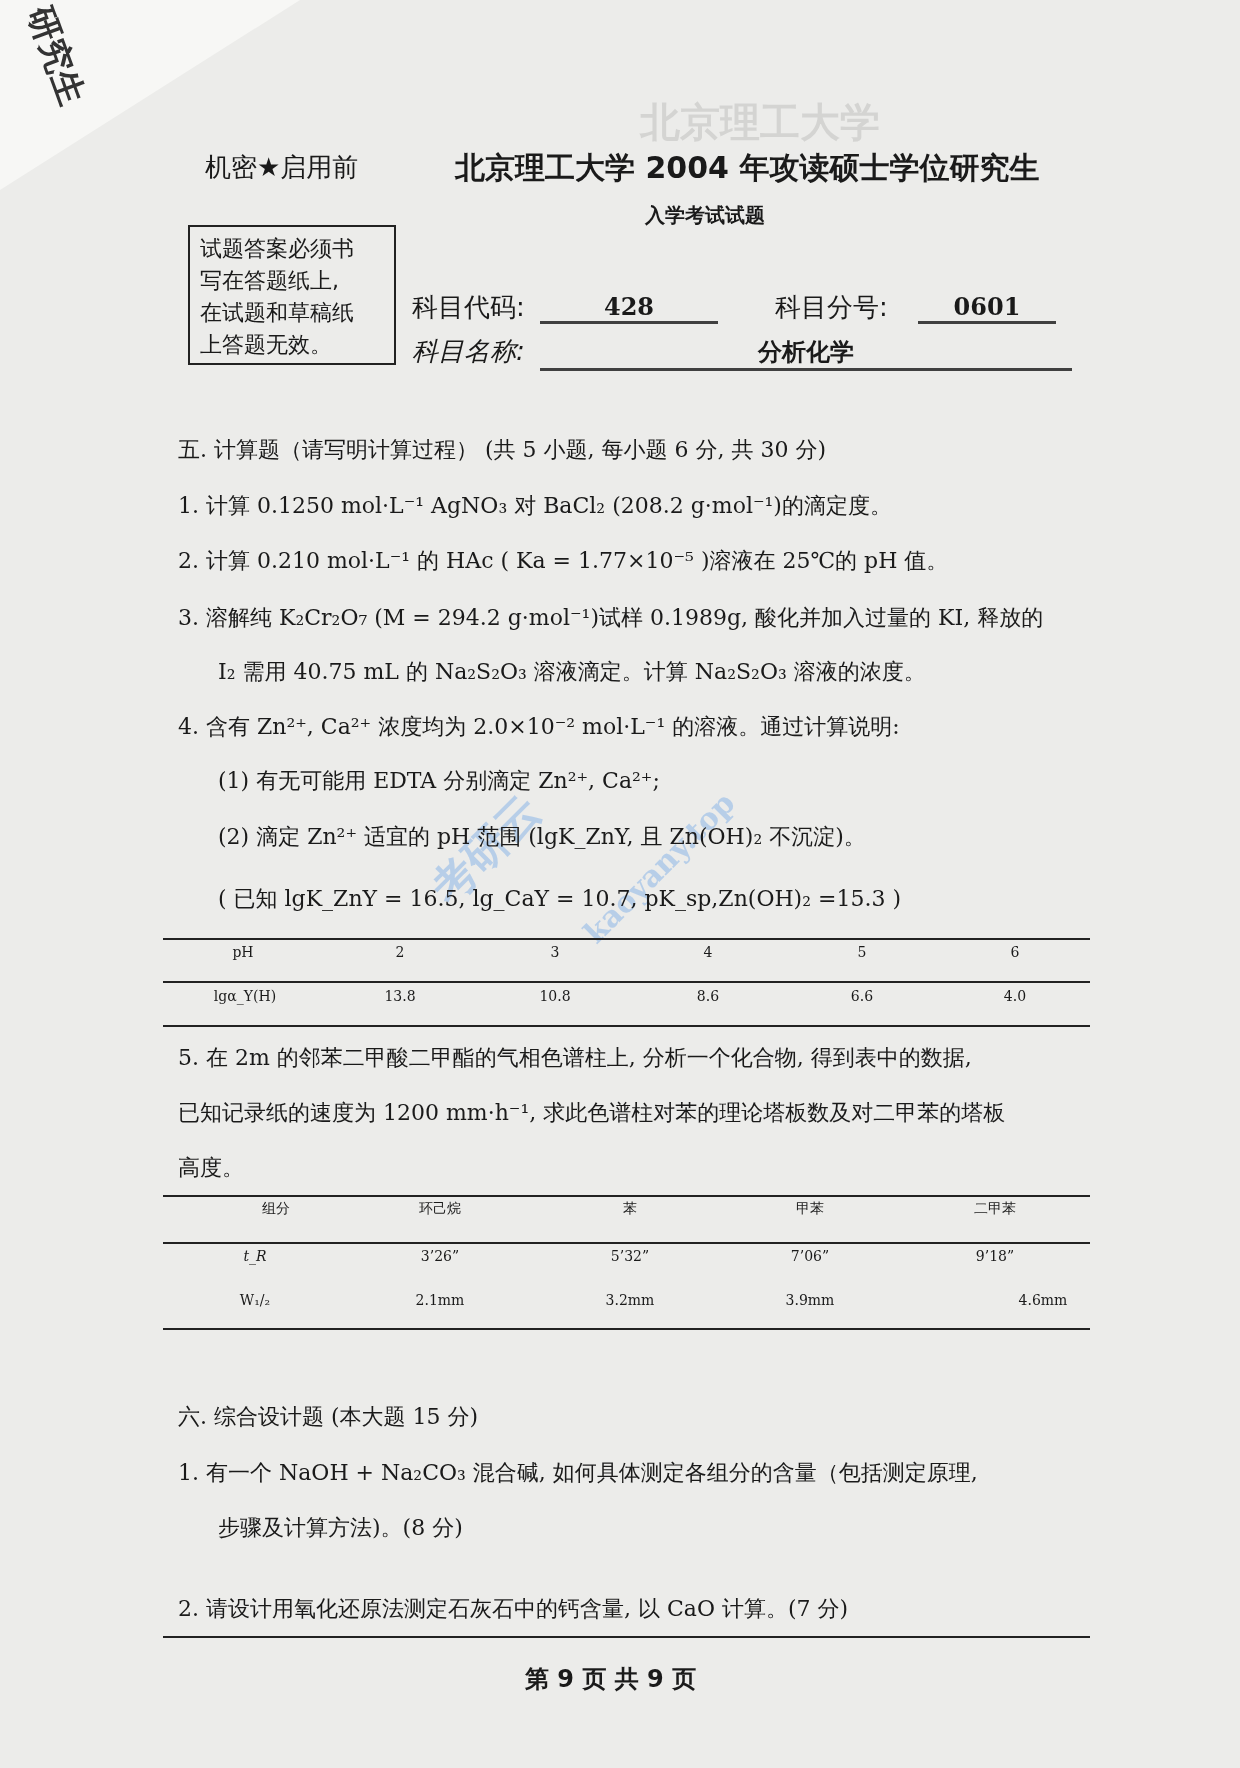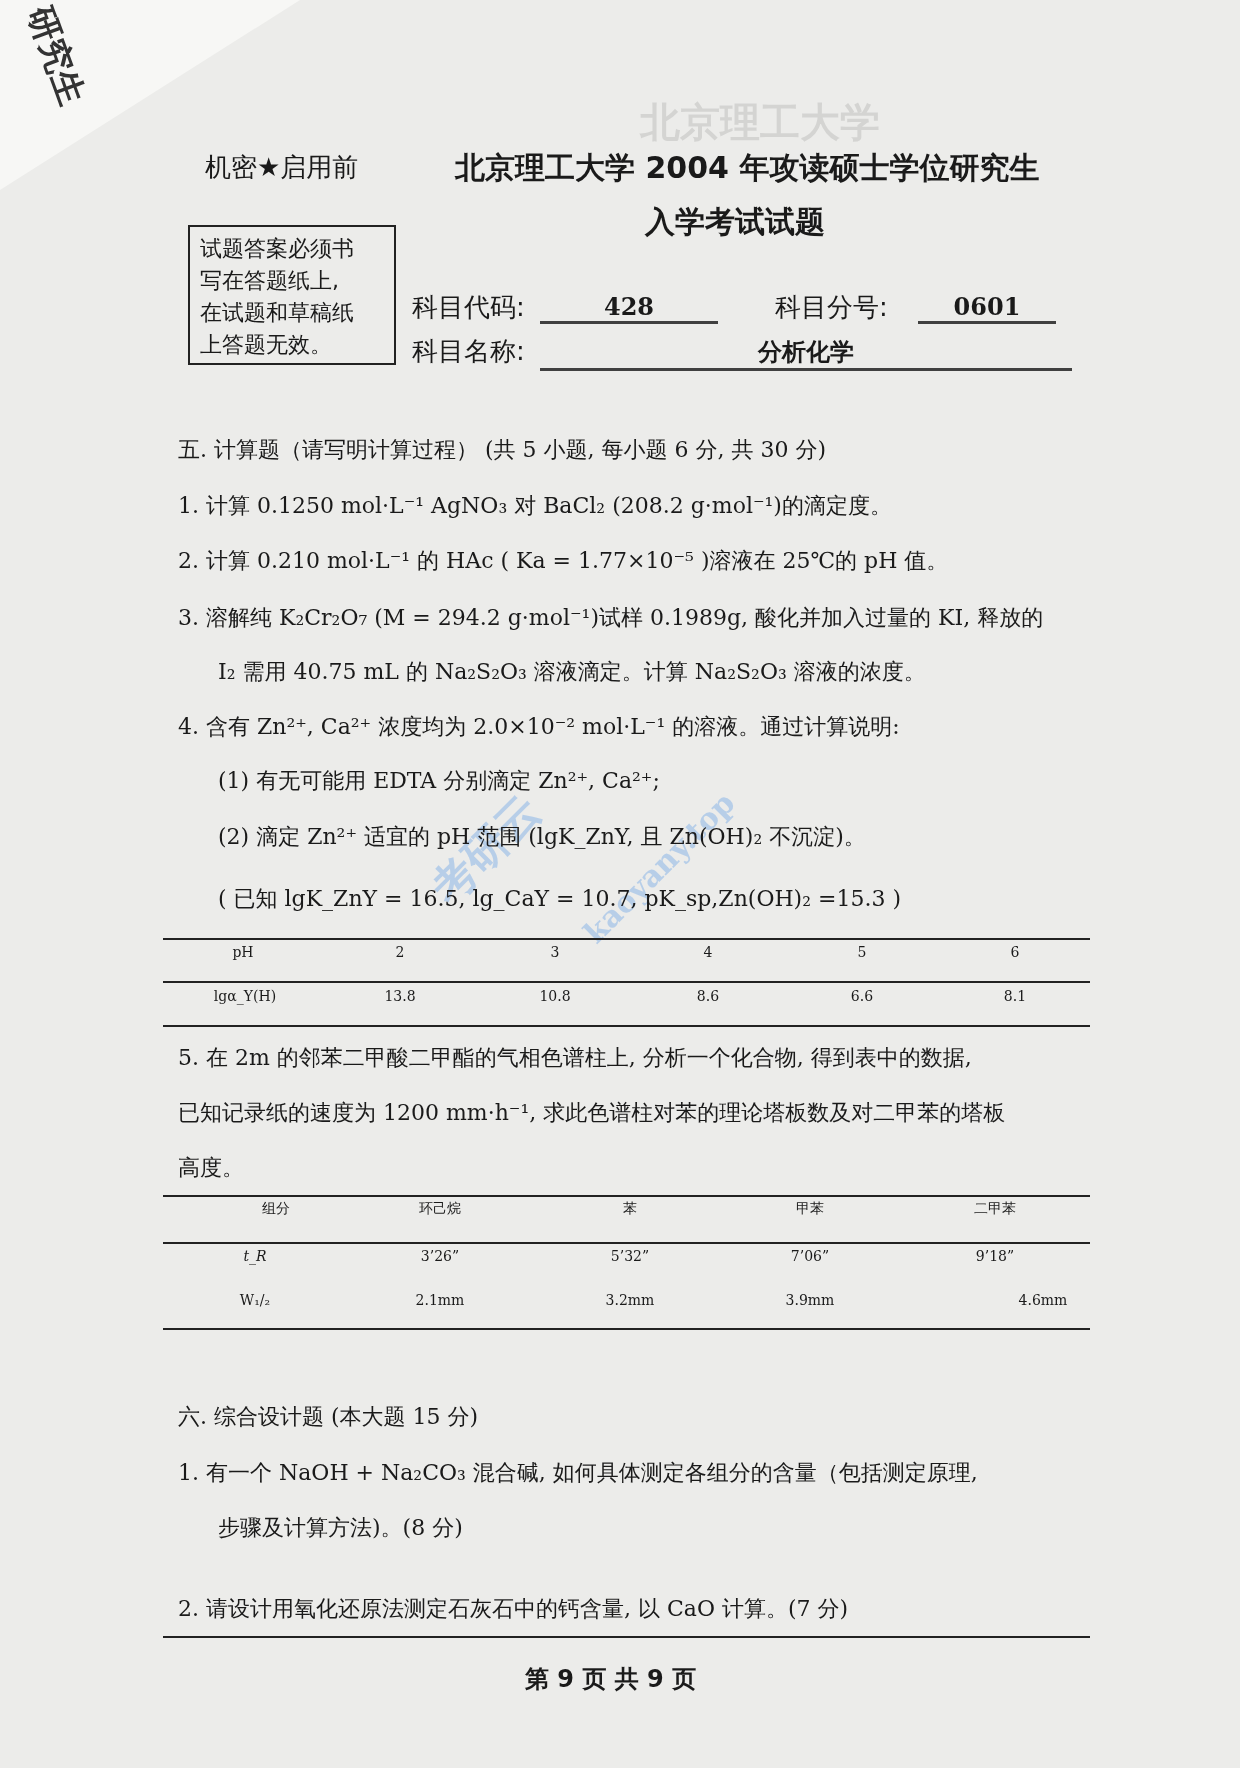--- a/index.html
+++ b/index.html
@@ -4,21 +4,21 @@
 <style>
   html,body{margin:0;padding:0;}
   body{width:1240px;height:1768px;background:#6b6b6b;position:relative;overflow:hidden;font-family:"DejaVu Serif","Liberation Serif",serif;color:#1a1a1a;}
   .paper{position:absolute;left:0;top:0;width:1240px;height:1768px;background:#ececea;}
   .fold{position:absolute;left:0;top:0;width:0;height:0;border-top:190px solid #f7f7f5;border-right:300px solid transparent;}
   .stamp{position:absolute;left:60px;top:0;font-size:34px;font-weight:bold;color:#333;transform:rotate(70deg);transform-origin:left top;}
   .ghost{position:absolute;color:rgba(0,0,0,0.10);font-size:40px;font-weight:bold;}
   .watermark{position:absolute;color:rgba(120,170,230,0.45);font-size:44px;font-weight:bold;transform:rotate(-45deg);}
   .hdr-left{position:absolute;left:205px;top:150px;font-size:26px;font-family:"DejaVu Sans",sans-serif;}
   .title1{position:absolute;left:455px;top:148px;font-size:30px;font-weight:bold;font-family:"DejaVu Sans",sans-serif;}
-  .title2{position:absolute;left:645px;top:202px;font-size:30px;font-weight:bold;font-family:Liberation Mono, monospace;}
+  .title2{position:absolute;left:645px;top:202px;font-size:20px;font-weight:bold;font-family:Liberation Mono, monospace;}
   .notice{position:absolute;left:188px;top:225px;width:208px;height:140px;border:2px solid #222;padding:6px 10px;box-sizing:border-box;font-size:22px;line-height:32px;font-family:"DejaVu Sans",sans-serif;}
   .field{position:absolute;font-size:26px;font-family:"DejaVu Sans",sans-serif;}
   .fval{position:absolute;font-size:24px;font-weight:bold;text-align:center;border-bottom:3px solid #404040;}
   .rule{position:absolute;height:2px;background:#222;}
   .line{position:absolute;left:178px;font-size:22px;white-space:nowrap;}
   .indent{left:218px;}
   .cell{position:absolute;font-size:14px;text-align:center;}
   .footer{position:absolute;left:525px;top:1663px;font-size:24px;font-weight:bold;font-family:"DejaVu Sans",sans-serif;}
 </style>
 </head>
@@ -41,21 +41,21 @@
     <div>试题答案必须书</div>
     <div>写在答题纸上,</div>
     <div>在试题和草稿纸</div>
     <div>上答题无效。</div>
   </div>
 
   <div class="field" style="left:412px;top:290px;">科目代码:</div>
   <div class="fval" style="left:540px;top:292px;width:178px;">428</div>
   <div class="field" style="left:775px;top:290px;">科目分号:</div>
   <div class="fval" style="left:918px;top:292px;width:138px;">0601</div>
-  <div class="field" style="left:412px;top:334px;">科目名称:</div>
+  <div class="field" style="left:412px;top:334px;font-style:italic;">科目名称:</div>
   <div class="fval" style="left:540px;top:336px;width:532px;">分析化学</div>
 
   <div class="line" style="top:435px;">五. 计算题（请写明计算过程） (共 5 小题, 每小题 6 分, 共 30 分)</div>
   <div class="line" style="top:491px;">1. 计算 0.1250 mol·L⁻¹ AgNO₃ 对 BaCl₂ (208.2 g·mol⁻¹)的滴定度。</div>
   <div class="line" style="top:546px;">2. 计算 0.210 mol·L⁻¹ 的 HAc ( Ka = 1.77×10⁻⁵ )溶液在 25℃的 pH 值。</div>
   <div class="line" style="top:603px;">3. 溶解纯 K₂Cr₂O₇ (M = 294.2 g·mol⁻¹)试样 0.1989g, 酸化并加入过量的 KI, 释放的</div>
   <div class="line indent" style="top:657px;">I₂ 需用 40.75 mL 的 Na₂S₂O₃ 溶液滴定。计算 Na₂S₂O₃ 溶液的浓度。</div>
   <div class="line" style="top:712px;">4. 含有 Zn²⁺, Ca²⁺ 浓度均为 2.0×10⁻² mol·L⁻¹ 的溶液。通过计算说明:</div>
   <div class="line indent" style="top:766px;">(1) 有无可能用 EDTA 分别滴定 Zn²⁺, Ca²⁺;</div>
   <div class="line indent" style="top:822px;">(2) 滴定 Zn²⁺ 适宜的 pH 范围 (lgK_ZnY, 且 Zn(OH)₂ 不沉淀)。</div>
@@ -67,21 +67,21 @@
   <div class="cell" style="left:525px;top:944px;width:60px;">3</div>
   <div class="cell" style="left:678px;top:944px;width:60px;">4</div>
   <div class="cell" style="left:832px;top:944px;width:60px;">5</div>
   <div class="cell" style="left:985px;top:944px;width:60px;">6</div>
   <div class="rule" style="left:163px;top:981px;width:927px;"></div>
   <div class="cell" style="left:200px;top:988px;width:90px;">lgα_Y(H)</div>
   <div class="cell" style="left:370px;top:988px;width:60px;">13.8</div>
   <div class="cell" style="left:525px;top:988px;width:60px;">10.8</div>
   <div class="cell" style="left:678px;top:988px;width:60px;">8.6</div>
   <div class="cell" style="left:832px;top:988px;width:60px;">6.6</div>
-  <div class="cell" style="left:985px;top:988px;width:60px;">8.1</div>
+  <div class="cell" style="left:985px;top:988px;width:60px;">4.0</div>
   <div class="rule" style="left:163px;top:1025px;width:927px;"></div>
 
   <div class="line" style="top:1043px;">5. 在 2m 的邻苯二甲酸二甲酯的气相色谱柱上, 分析一个化合物, 得到表中的数据,</div>
   <div class="line" style="top:1098px;">已知记录纸的速度为 1200 mm·h⁻¹, 求此色谱柱对苯的理论塔板数及对二甲苯的塔板</div>
   <div class="line" style="top:1153px;">高度。</div>
 
   <div class="rule" style="left:163px;top:1195px;width:927px;"></div>
   <div class="cell" style="left:220px;top:1200px;width:70px;text-align:right;">组分</div>
   <div class="cell" style="left:395px;top:1200px;width:90px;">环己烷</div>
   <div class="cell" style="left:600px;top:1200px;width:60px;">苯</div>

